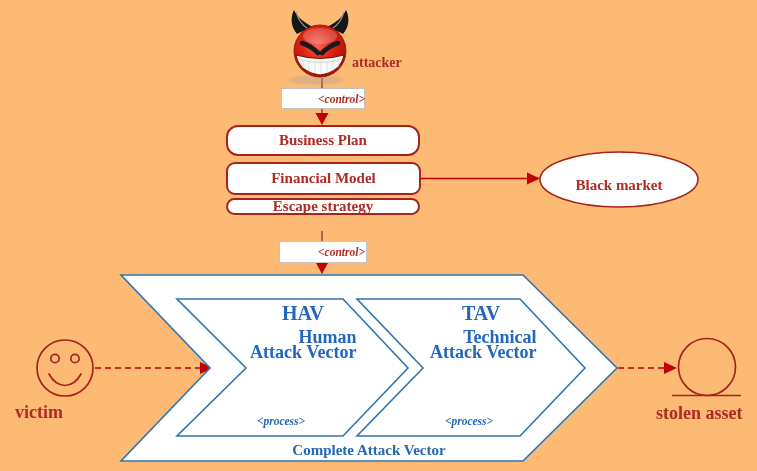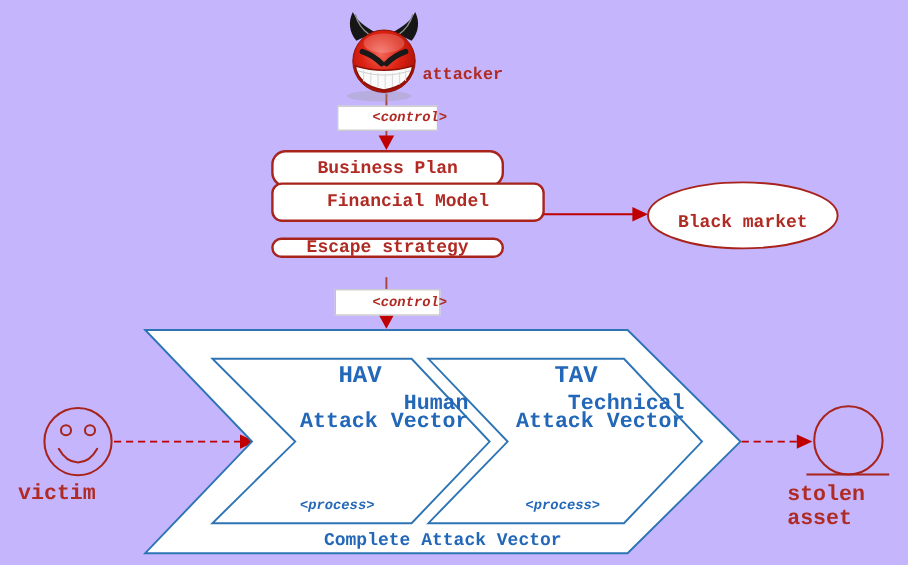--- a/index.html
+++ b/index.html
@@ -1,31 +1,31 @@
 <!DOCTYPE html>
 <html><head>
 <meta charset="utf-8">
 <style>
   html,body{margin:0;padding:0;background:#fff;}
   .canvas{
-    position:relative;width:757px;height:471px;background:#c4b5fd;overflow:hidden;
-    font-family:Liberation Mono, monospace;
+    position:relative;width:757px;height:471px;background:#fdba74;overflow:hidden;
+    font-family:Liberation Serif, serif;
   }
   .canvas svg{position:absolute;left:0;top:0;}
   .lbl{position:absolute;white-space:nowrap;}
 
   
   .pbox{
     position:absolute;left:226px;width:194px;
     border:2px solid #A8231B;border-radius:9px;background:#fff;
     display:flex;align-items:center;justify-content:center;
     color:#B02B24;font-size:15px;font-weight:600;box-sizing:border-box;
   }
   .pbox-business{top:125px;height:31px;border-radius:12px;}
-  .pbox-financial{top:152px;height:33px;width:228px;}
+  .pbox-financial{top:162px;height:33px;width:195px;}
   .pbox-escape{top:198px;height:17px;}
 
   
   .ctrl{
     position:absolute;border:1px solid #c2c2c2;background:#fff;
     display:flex;align-items:center;justify-content:center;
     color:#B02B24;font-style:italic;font-size:11.5px;font-weight:600;box-sizing:border-box;padding-left:37px;
   }
   .ctrl-top{left:281px;top:88px;width:84px;height:21px;}
   .ctrl-bottom{left:279px;top:241px;width:88px;height:22px;}

